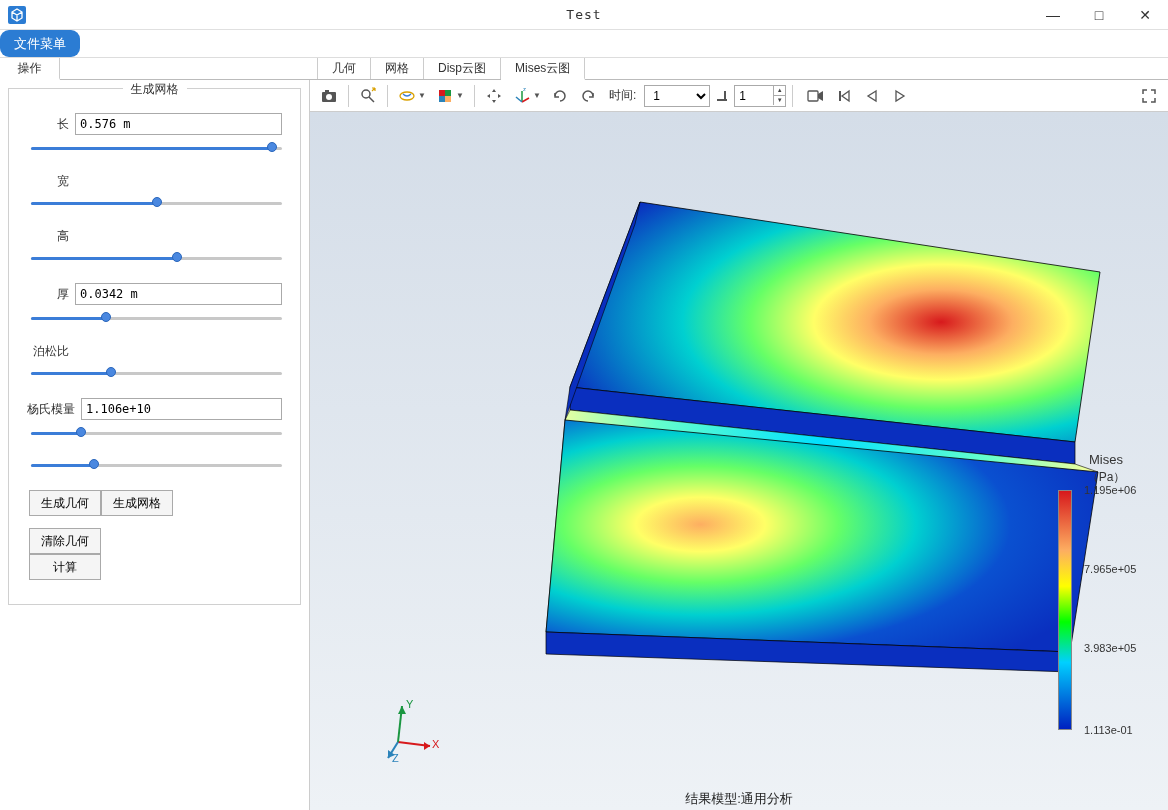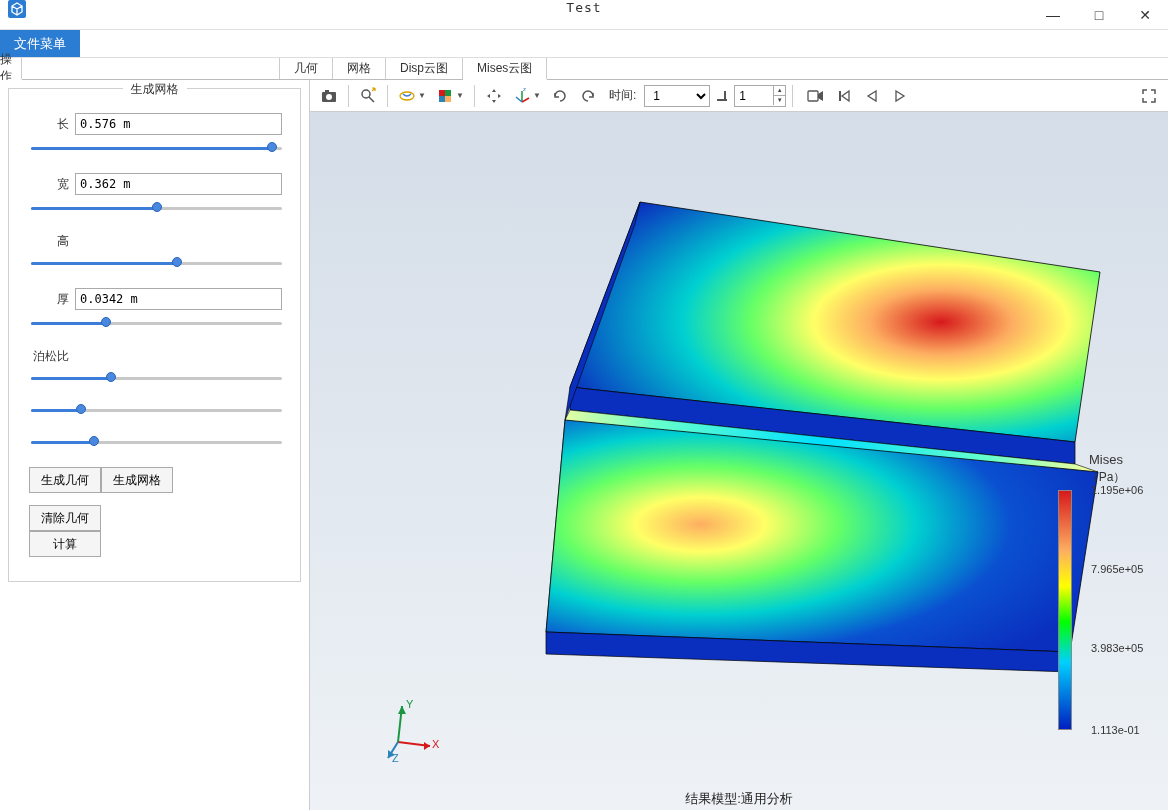--- a/index.html
+++ b/index.html
@@ -1,27 +1,27 @@
 <!DOCTYPE html>
 <html><head>
 <meta charset="utf-8">
 <style>
 * { box-sizing: border-box; margin: 0; padding: 0; font-family: "Microsoft YaHei", "SimSun", Arial, sans-serif; }
 body { background: #fff; width: 1168px; height: 810px; overflow: hidden; font-size: 12px; }
 
 
-.titlebar { height: 30px; background: #fff; border-bottom: 1px solid #e0e0e0; display: flex; align-items: flex-start; position: relative; }
+.titlebar { height: 30px; background: #fff; border-bottom: 1px solid #e0e0e0; display: flex; align-items: center; position: relative; }
 .titlebar .app-icon { width: 18px; height: 18px; margin: 0 8px; background: #2b7cd3; display: inline-flex; align-items: center; justify-content: center; color: #fff; font-size: 10px; font-weight: bold; border-radius: 2px; }
 .titlebar .title { position: absolute; left: 50%; transform: translateX(-50%); font-size: 13px; color: #333; font-family: monospace; letter-spacing: 1px; }
 .titlebar .win-controls { margin-left: auto; display: flex; }
 .titlebar .win-controls div { width: 46px; height: 30px; display: flex; align-items: center; justify-content: center; font-size: 14px; color: #333; cursor: pointer; }
 
 
 .menubar { height: 28px; background: #fff; border-bottom: 1px solid #ddd; display: flex; align-items: stretch; }
-.menubar .btn { background: #2b7cd3; color: #fff; padding: 0 14px; display: flex; align-items: center; font-size: 13px; cursor: pointer; }
+.menubar .btn { background: #2b7cd3; color: #fff; padding: 0 14px; display: flex; align-items: center; font-size: 13px; cursor: pointer; border-radius: 9px; }
 
 
 .tabrow { height: 22px; display: flex; border-bottom: 1px solid #bbb; background: #fff; }
 .tabrow .tab { padding: 0 14px; font-size: 12px; color: #333; display: flex; align-items: center; border-right: 1px solid #ccc; background: #fff; cursor: pointer; }
 .tabrow .tab.active { background: #fff; border-bottom: 2px solid #fff; margin-bottom: -1px; }
 .tabrow .spacer { flex: 1; }
 
 
 .main { display: flex; height: calc(810px - 30px - 28px - 22px); }
 
@@ -59,21 +59,21 @@
 
 .canvas { flex: 1; position: relative; background: linear-gradient(180deg, #d4dde8 0%, #eef2f6 100%); overflow: hidden; }
 
 
 .legend { position: absolute; right: 14px; top: 340px; width: 96px; text-align: center; font-size: 13px; color: #333; }
 .legend .leg-title { margin-bottom: 2px; }
 .legend .leg-unit { margin-bottom: 4px; font-size: 12px; }
 .legend .leg-body { display: flex; }
 .legend .leg-bar { width: 14px; height: 240px; background: linear-gradient(180deg, #d7191c 0%, #fdae61 25%, #ffff00 40%, #00ff00 55%, #00d0ff 72%, #0020c0 100%); border: 1px solid #888; }
 .legend .leg-ticks { flex: 1; position: relative; text-align: left; font-size: 11px; padding-left: 4px; font-family: monospace; }
-.legend .leg-ticks span { position: absolute; left: 19px; transform: translateY(-50%); white-space: nowrap; }
+.legend .leg-ticks span { position: absolute; left: 12px; transform: translateY(-50%); white-space: nowrap; }
 
 
 .triad { position: absolute; left: 70px; bottom: 50px; width: 60px; height: 60px; }
 .triad svg { overflow: visible; }
 
 
 .footer { position: absolute; bottom: 2px; left: 50%; transform: translateX(-50%); font-size: 13px; color: #222; }
 
 
 .model { position: absolute; left: 120px; top: 40px; width: 680px; height: 560px; }
@@ -100,21 +100,21 @@
     <div>□</div>
     <div class="close">✕</div>
   </div>
 </div>
 
 <div class="menubar">
   <div class="btn">文件菜单</div>
 </div>
 
 <div class="tabrow">
-  <div class="tab active" style="width:22px;padding:0;justify-content:center;">操作</div>
+  <div class="tab active" style="width:60px;padding:0;justify-content:center;">操作</div>
   <div class="spacer" style="flex:0 0 258px;border-right:1px solid #ccc;"></div>
   <div class="tab">几何</div>
   <div class="tab">网格</div>
   <div class="tab">Disp云图</div>
   <div class="tab active">Mises云图</div>
   <div class="spacer"></div>
 </div>
 
 <div class="main">
 
@@ -131,21 +131,20 @@
           <div class="track">
               <div class="fill" style="width:96%"></div>
             </div>
             <div class="thumb" style="left:96%"></div>
         </div>
       </div>
 
       <div class="param-row">
         <div class="label-input">
           <label>宽</label>
-          <input type="text" value="0.362 m" style="">
         </div>
         <div class="slider">
           <div class="track">
               <div class="fill" style="width:50%"></div>
             </div>
             <div class="thumb" style="left:50%"></div>
         </div>
       </div>
 
       <div class="param-row">
@@ -179,20 +178,24 @@
         </div>
         <div class="slider">
           <div class="track">
               <div class="fill" style="width:32%"></div>
             </div>
             <div class="thumb" style="left:32%"></div>
         </div>
       </div>
 
       <div class="param-row">
+        <div class="label-input">
+          <label>杨氏模量</label>
+          <input type="text" value="1.106e+10" style="">
+        </div>
         <div class="slider">
           <div class="track">
               <div class="fill" style="width:20%"></div>
             </div>
             <div class="thumb" style="left:20%"></div>
         </div>
       </div>
 
       <div class="param-row">
         <div class="slider">

